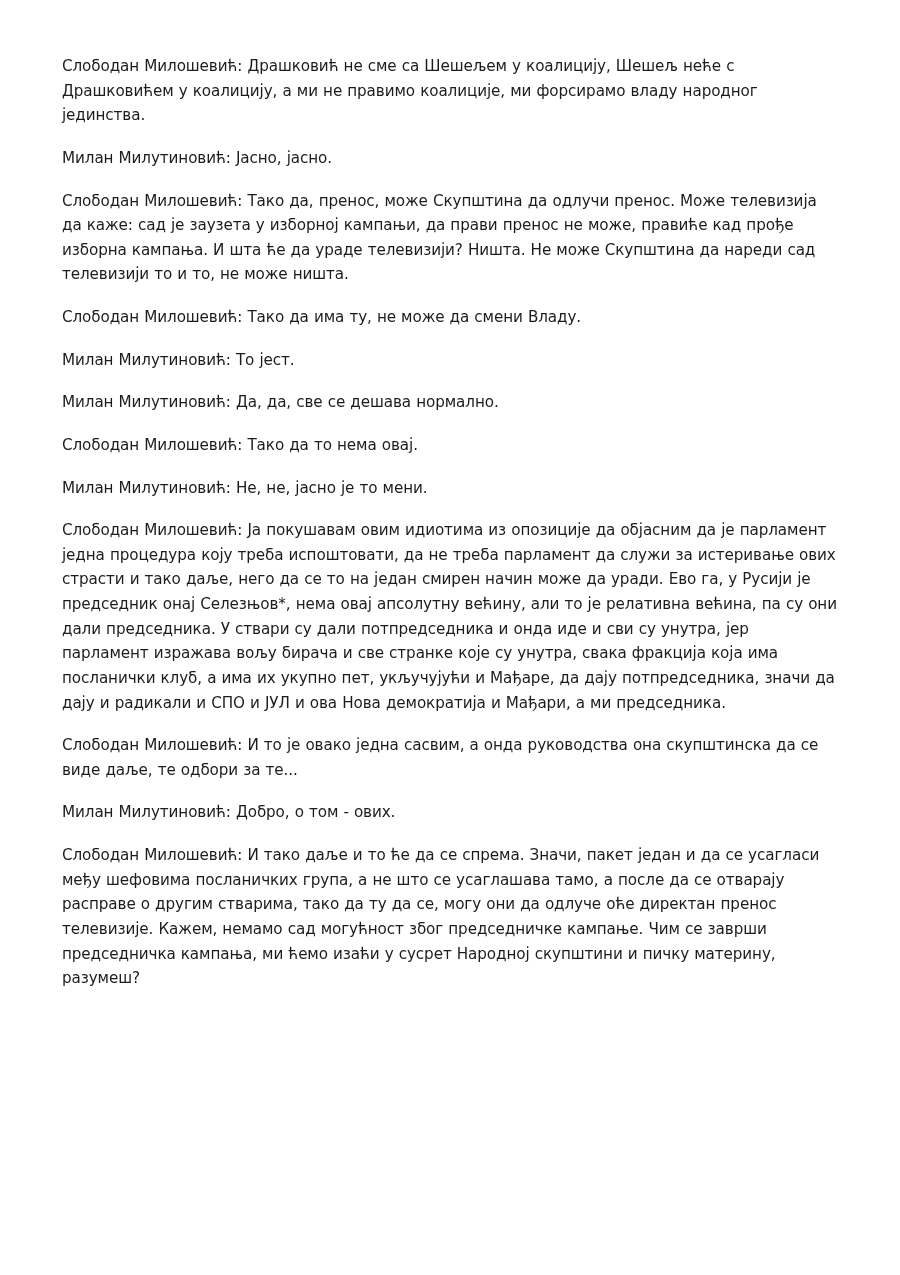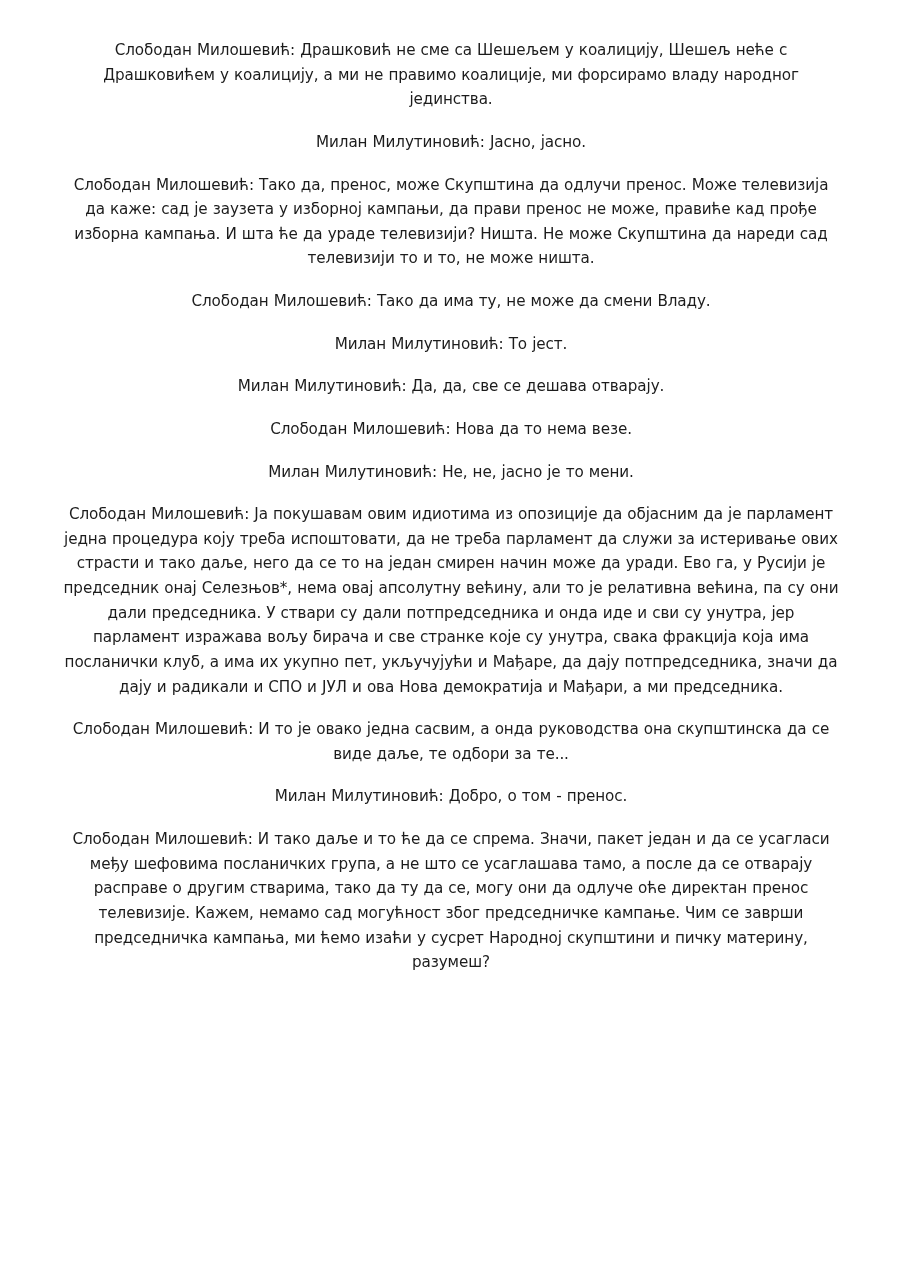--- a/index.html
+++ b/index.html
@@ -19,22 +19,22 @@
     box-sizing: border-box;
     padding: 38px 60px 30px 62px;
     background: #ffffff;
   }
   .transcript {
     display: block;
   }
   .para {
     font-size: 15.2px;
     line-height: 1.62;
-    margin: 0 0 18px 0;
-    text-align: center;
+    margin: 16px 0 18px 0;
+    text-align: left;
     letter-spacing: -0.1px;
     word-spacing: 0.4px;
     color: #1c1c1c;
   }
   .para:last-child {
     margin-bottom: 0;
   }
   .speaker {
     font-weight: 400;
   }
@@ -45,21 +45,21 @@
 </head>
 <body>
 
 <div class="page">
   <div class="transcript" id="transcript">
       <div class="para"><span class="speaker">Слободан Милошевић</span><span class="utterance">: Драшковић не сме са Шешељем у коалицију, Шешељ неће с Драшковићем у коалицију, а ми не правимо коалиције, ми форсирамо владу народног јединства.</span></div>
       <div class="para"><span class="speaker">Милан Милутиновић</span><span class="utterance">: Јасно, јасно.</span></div>
       <div class="para"><span class="speaker">Слободан Милошевић</span><span class="utterance">: Тако да, пренос, може Скупштина да одлучи пренос. Може телевизија да каже: сад је заузета у изборној кампањи, да прави пренос не може, правиће кад прође изборна кампања. И шта ће да ураде телевизији? Ништа. Не може Скупштина да нареди сад телевизији то и то, не може ништа.</span></div>
       <div class="para"><span class="speaker">Слободан Милошевић</span><span class="utterance">: Тако да има ту, не може да смени Владу.</span></div>
       <div class="para"><span class="speaker">Милан Милутиновић</span><span class="utterance">: То јест.</span></div>
-      <div class="para"><span class="speaker">Милан Милутиновић</span><span class="utterance">: Да, да, све се дешава отварају.</span></div>
-      <div class="para"><span class="speaker">Слободан Милошевић</span><span class="utterance">: Нова да то нема везе.</span></div>
+      <div class="para"><span class="speaker">Милан Милутиновић</span><span class="utterance">: Да, да, све се дешава нормално.</span></div>
+      <div class="para"><span class="speaker">Слободан Милошевић</span><span class="utterance">: Тако да то нема овај.</span></div>
       <div class="para"><span class="speaker">Милан Милутиновић</span><span class="utterance">: Не, не, јасно је то мени.</span></div>
       <div class="para"><span class="speaker">Слободан Милошевић</span><span class="utterance">: Ја покушавам овим идиотима из опозиције да објасним да је парламент једна процедура коју треба испоштовати, да не треба парламент да служи за истеривање ових страсти и тако даље, него да се то на један смирен начин може да уради. Ево га, у Русији је председник онај Селезњов*, нема овај апсолутну већину, али то је релативна већина, па су они дали председника. У ствари су дали потпредседника и онда иде и сви су унутра, јер парламент изражава вољу бирача и све странке које су унутра, свака фракција која има посланички клуб, а има их укупно пет, укључујући и Мађаре, да дају потпредседника, значи да дају и радикали и СПО и ЈУЛ и ова Нова демократија и Мађари, а ми председника.</span></div>
       <div class="para"><span class="speaker">Слободан Милошевић</span><span class="utterance">: И то је овако једна сасвим, а онда руководства она скупштинска да се виде даље, те одбори за те...</span></div>
-      <div class="para"><span class="speaker">Милан Милутиновић</span><span class="utterance">: Добро, о том - пренос.</span></div>
+      <div class="para"><span class="speaker">Милан Милутиновић</span><span class="utterance">: Добро, о том - ових.</span></div>
       <div class="para"><span class="speaker">Слободан Милошевић</span><span class="utterance">: И тако даље и то ће да се спрема. Значи, пакет један и да се усагласи међу шефовима посланичких група, а не што се усаглашава тамо, а после да се отварају расправе о другим стварима, тако да ту да се, могу они да одлуче оће директан пренос телевизије. Кажем, немамо сад могућност због председничке кампање. Чим се заврши председничка кампања, ми ћемо изаћи у сусрет Народној скупштини и пичку материну, разумеш?</span></div>
     </div>
 </div>
 
 </body></html>

